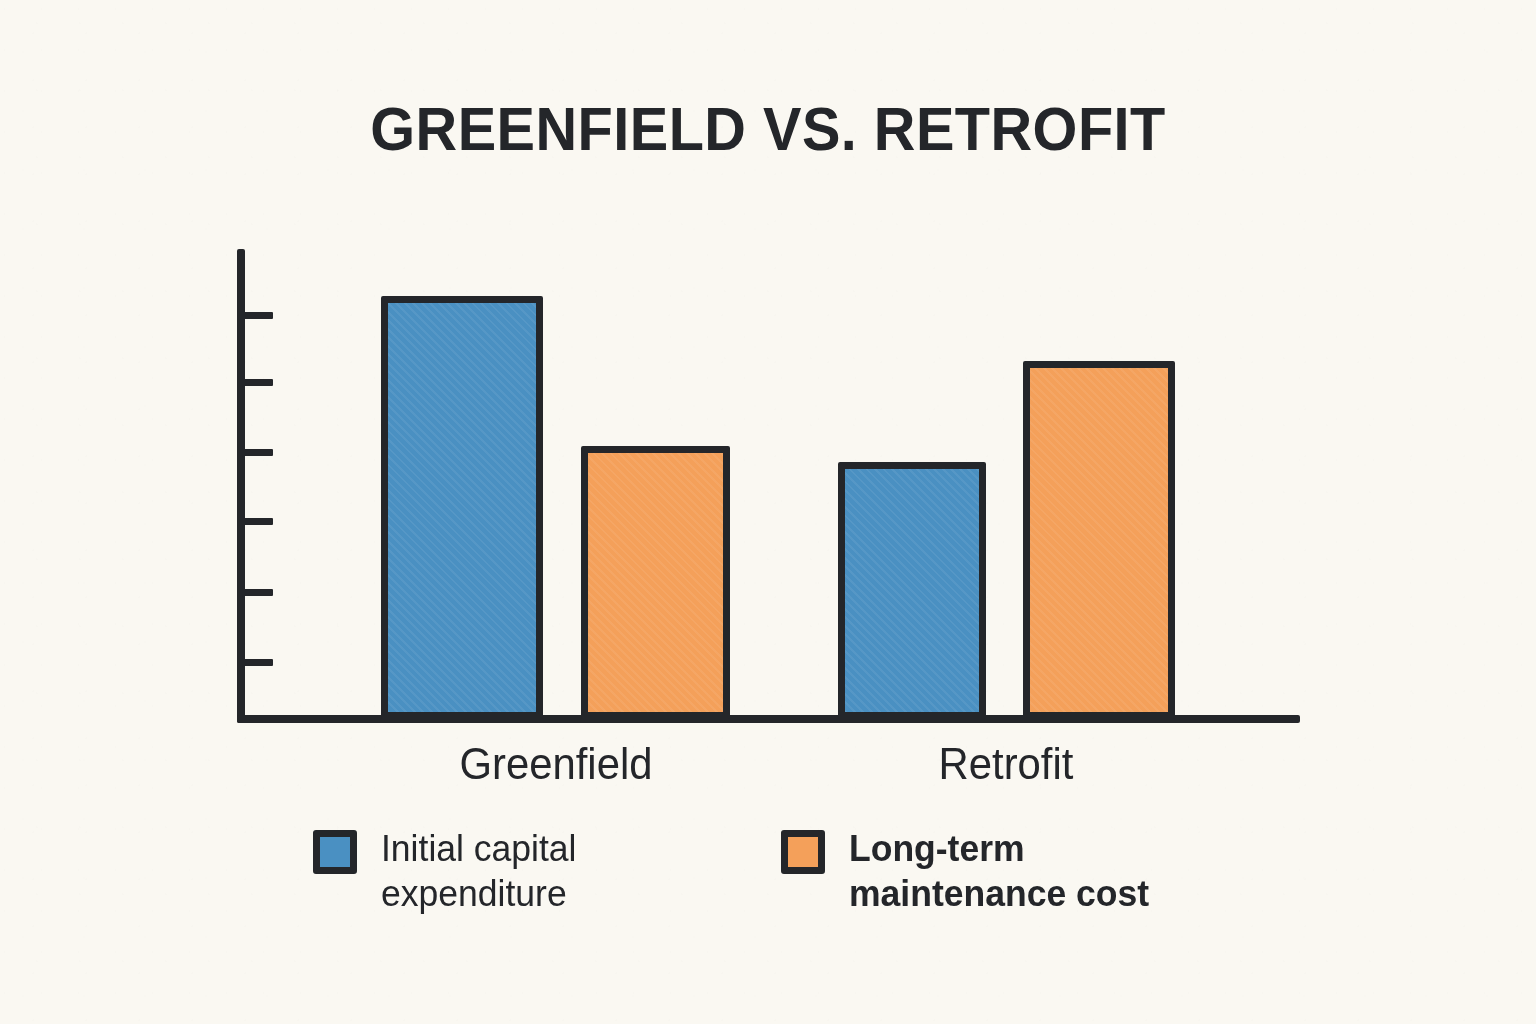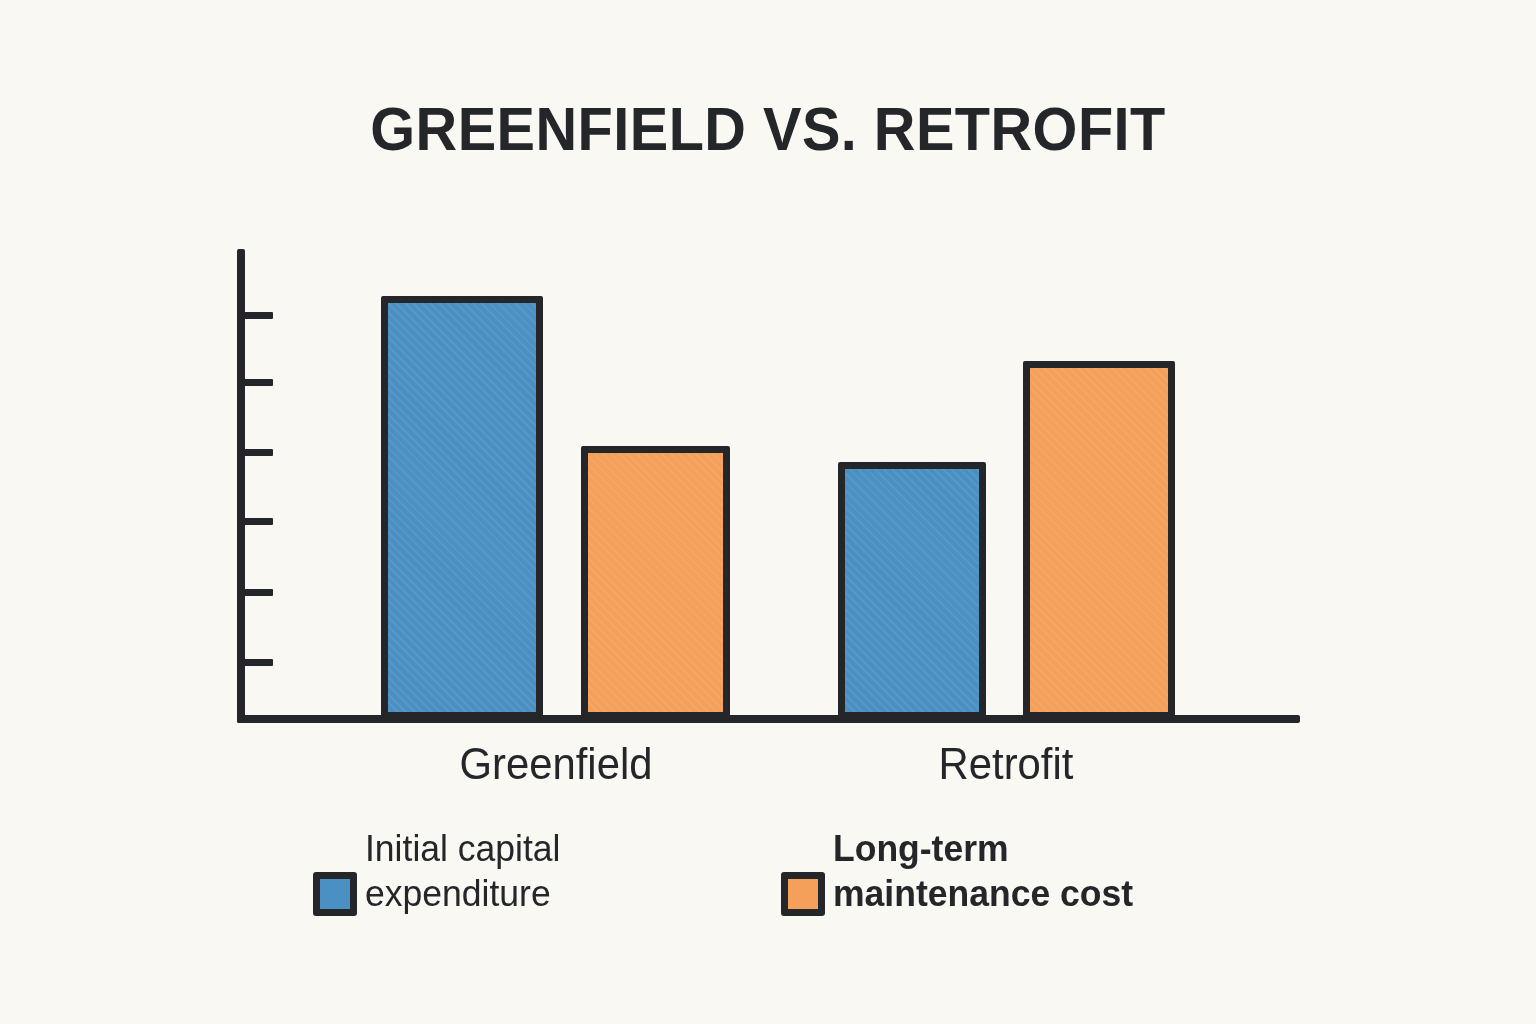--- a/index.html
+++ b/index.html
@@ -127,22 +127,22 @@
     position: absolute;
     left: 313px;
     top: 826px;
     width: 960px;
     height: 110px;
   }
   .legend-item {
     position: absolute;
     top: 0;
     display: flex;
-    align-items: flex-end;
-    gap: 8px;
+    align-items: flex-start;
+    gap: 24px;
   }
   #legend-item-capex { left: 0px; }
   #legend-item-maint { left: 468px; font-weight: bold; }
 
   .legend-swatch {
     flex: 0 0 auto;
     width: 44px;
     height: 44px;
     border: 7px solid #24262a;
     box-sizing: border-box;

